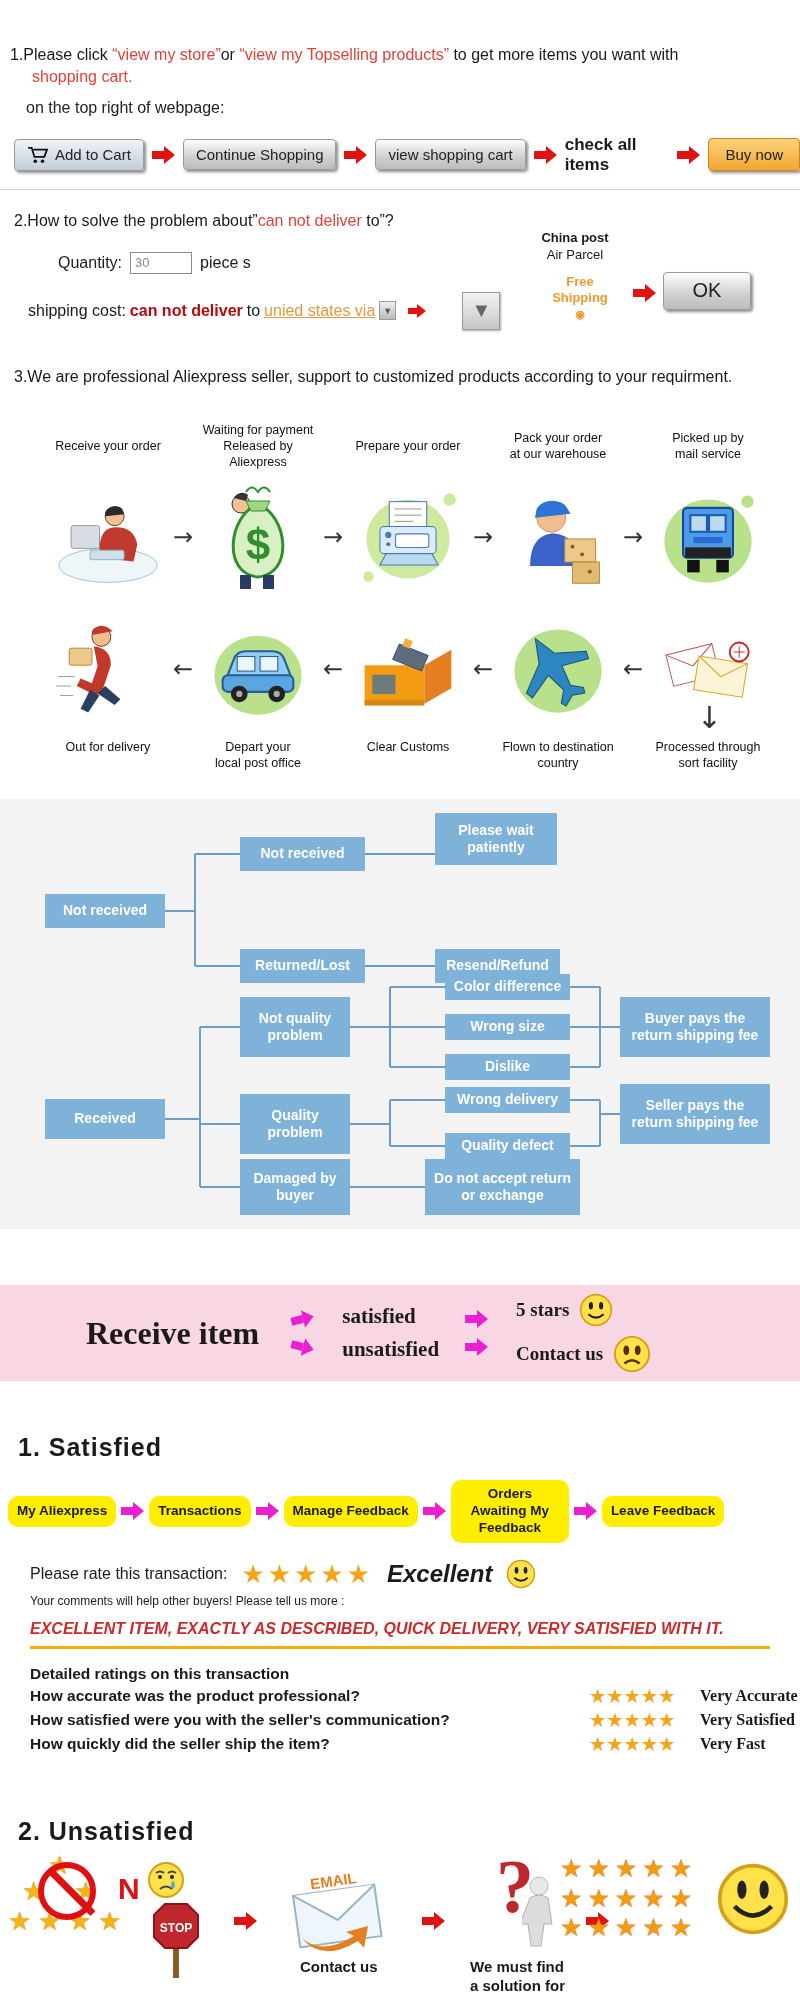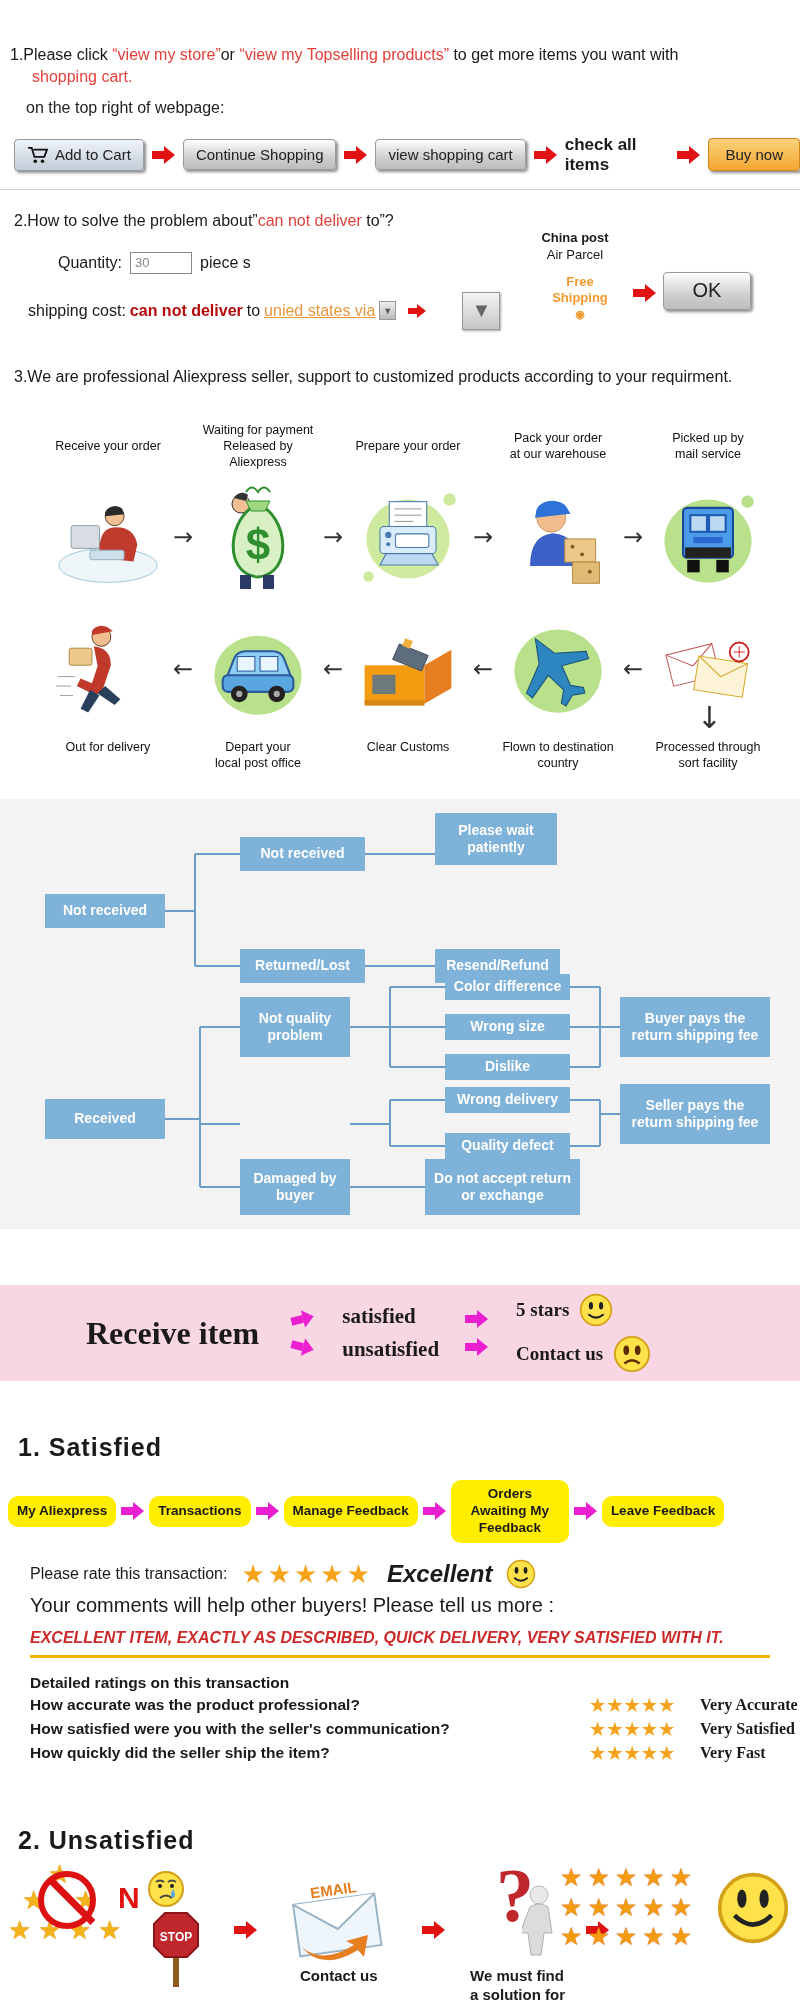--- a/index.html
+++ b/index.html
@@ -87,21 +87,21 @@
   #sat-h { margin-top:52px; }
   #menu { display:flex; align-items:center; margin:18px 0 0 8px; }
   .ypill { background:#ffee00; border-radius:10px; padding:7px 9px; font-size:13.5px; font-weight:bold;
            text-align:center; line-height:1.25; white-space:nowrap; }
   .ypill.two { white-space:normal; width:118px; padding:6px 8px;}
   #menu .carrow { margin:0 5px; }
   .stars { color:#f5a31a; letter-spacing:3px; }
   #rate { display:flex; align-items:center; gap:14px; padding-left:30px; margin-top:16px; font-size:16px; }
   #rate .stars { font-size:26px; }
   #rate .exc { font-size:24px; font-weight:bold; font-style:italic; }
-  #comments { padding-left:30px; margin-top:4px; font-size:20px; }
+  #comments { padding-left:30px; margin-top:4px; font-size:12px; }
   #example { margin:12px 30px 0 30px; font-size:16px; font-weight:bold; font-style:italic; color:#cc2a2a;
              border-bottom:3px solid #f0b400; padding-bottom:8px; }
   #detail { padding-left:30px; margin-top:14px; font-size:15.5px; font-weight:bold; line-height:1.42; position:relative;}
   .qrow2 { display:flex; }
   .qrow2 .q { width:560px; }
   .qrow2 .stars { font-size:17px; width:110px; letter-spacing:2px;}
   .qrow2 .a { font-family:"Liberation Serif",serif; font-size:16px; }
 
   
   #unsat-h { margin-top:60px; }
@@ -373,20 +373,21 @@
   <div class="fb" style="left:240px;top:38px;width:125px;height:34px">Not received</div>
   <div class="fb" style="left:435px;top:14px;width:122px;height:52px">Please wait patiently</div>
   <div class="fb" style="left:240px;top:150px;width:125px;height:34px">Returned/Lost</div>
   <div class="fb" style="left:435px;top:150px;width:125px;height:34px">Resend/Refund</div>
   <div class="fb" style="left:45px;top:300px;width:120px;height:40px">Received</div>
   <div class="fb" style="left:240px;top:198px;width:110px;height:60px">Not quality problem</div>
   <div class="fb" style="left:445px;top:175px;width:125px;height:26px">Color difference</div>
   <div class="fb" style="left:445px;top:215px;width:125px;height:26px">Wrong size</div>
   <div class="fb" style="left:445px;top:255px;width:125px;height:26px">Dislike</div>
   <div class="fb" style="left:620px;top:198px;width:150px;height:60px">Buyer pays the return shipping fee</div>
+  <div class="fb" style="left:240px;top:295px;width:110px;height:60px">Quality problem</div>
   <div class="fb" style="left:445px;top:288px;width:125px;height:26px">Wrong delivery</div>
   <div class="fb" style="left:445px;top:334px;width:125px;height:26px">Quality defect</div>
   <div class="fb" style="left:620px;top:285px;width:150px;height:60px">Seller pays the return shipping fee</div>
   <div class="fb" style="left:240px;top:360px;width:110px;height:56px">Damaged by buyer</div>
   <div class="fb" style="left:425px;top:360px;width:155px;height:56px">Do not accept return or exchange</div>
 </div>
 
 <div id="banner">
   <span class="title">Receive item</span>
   <span class="fork">

